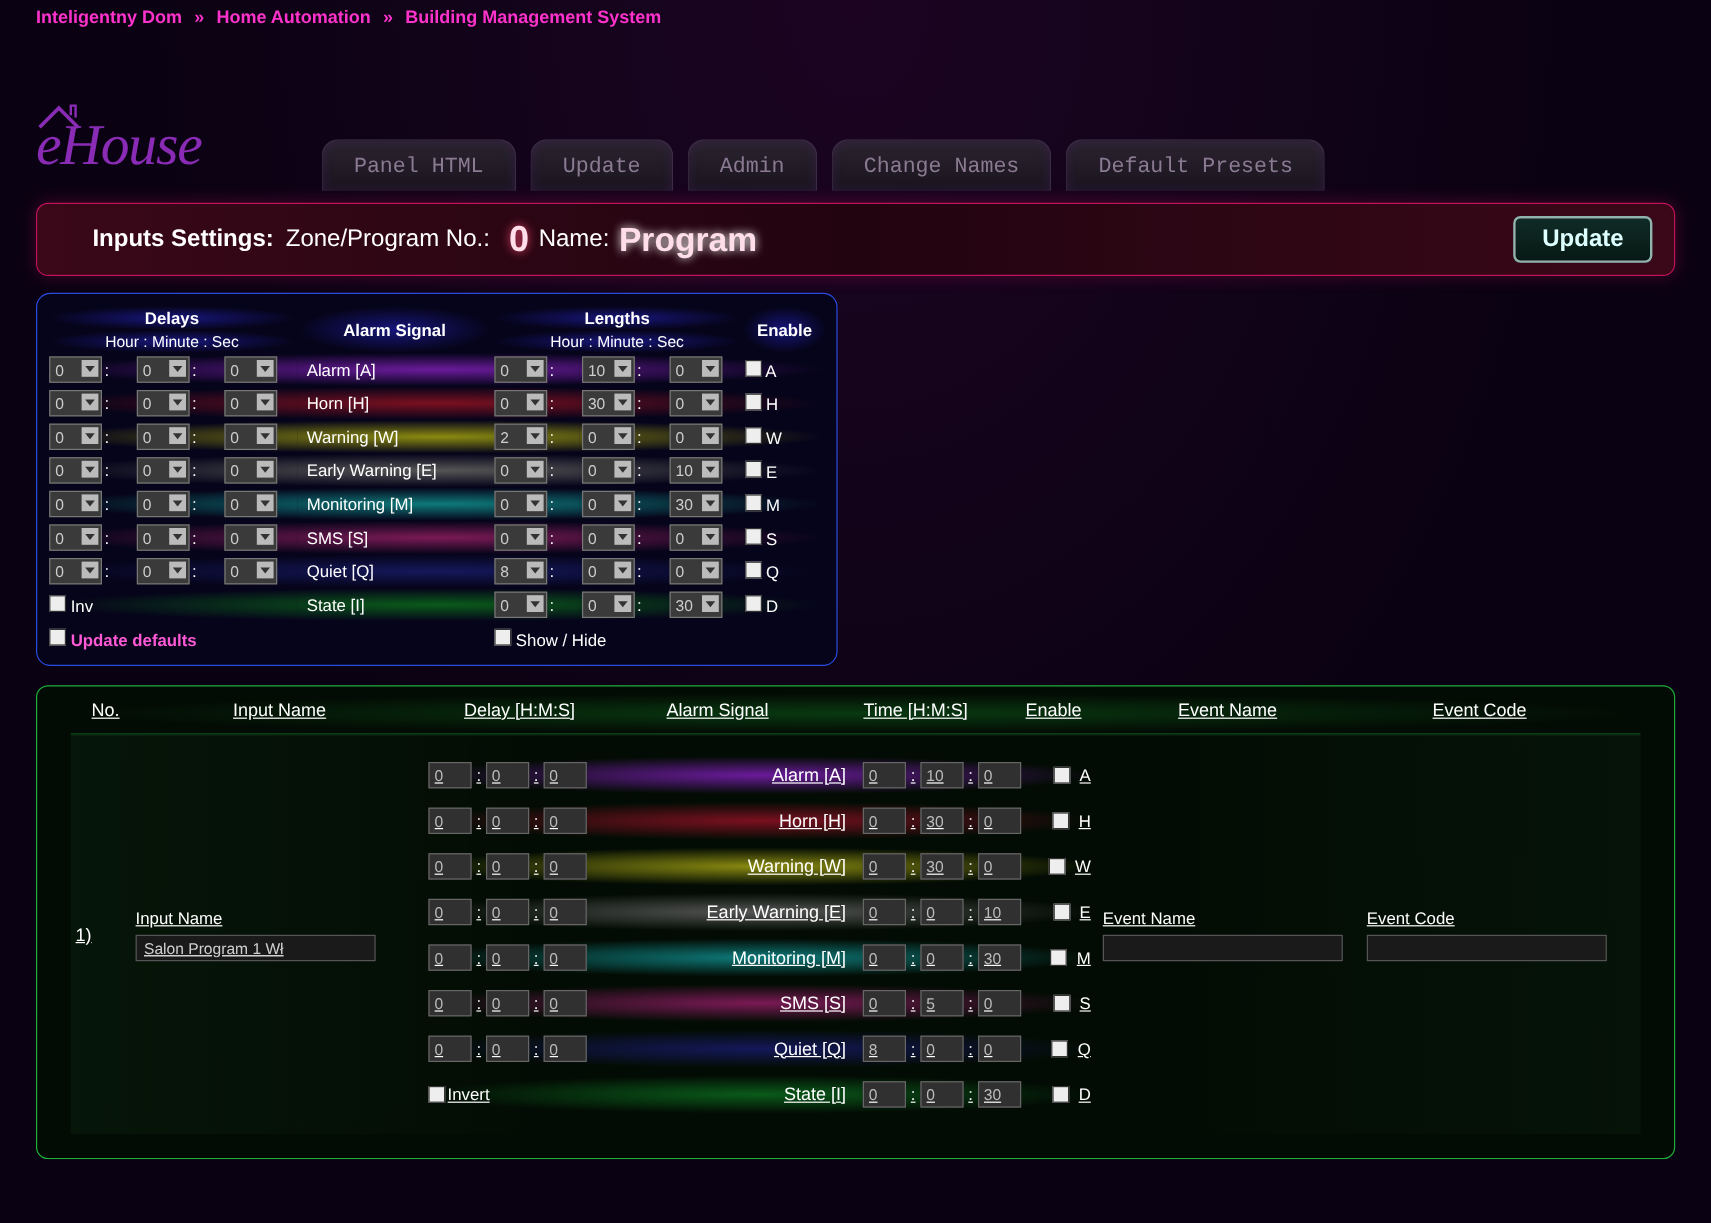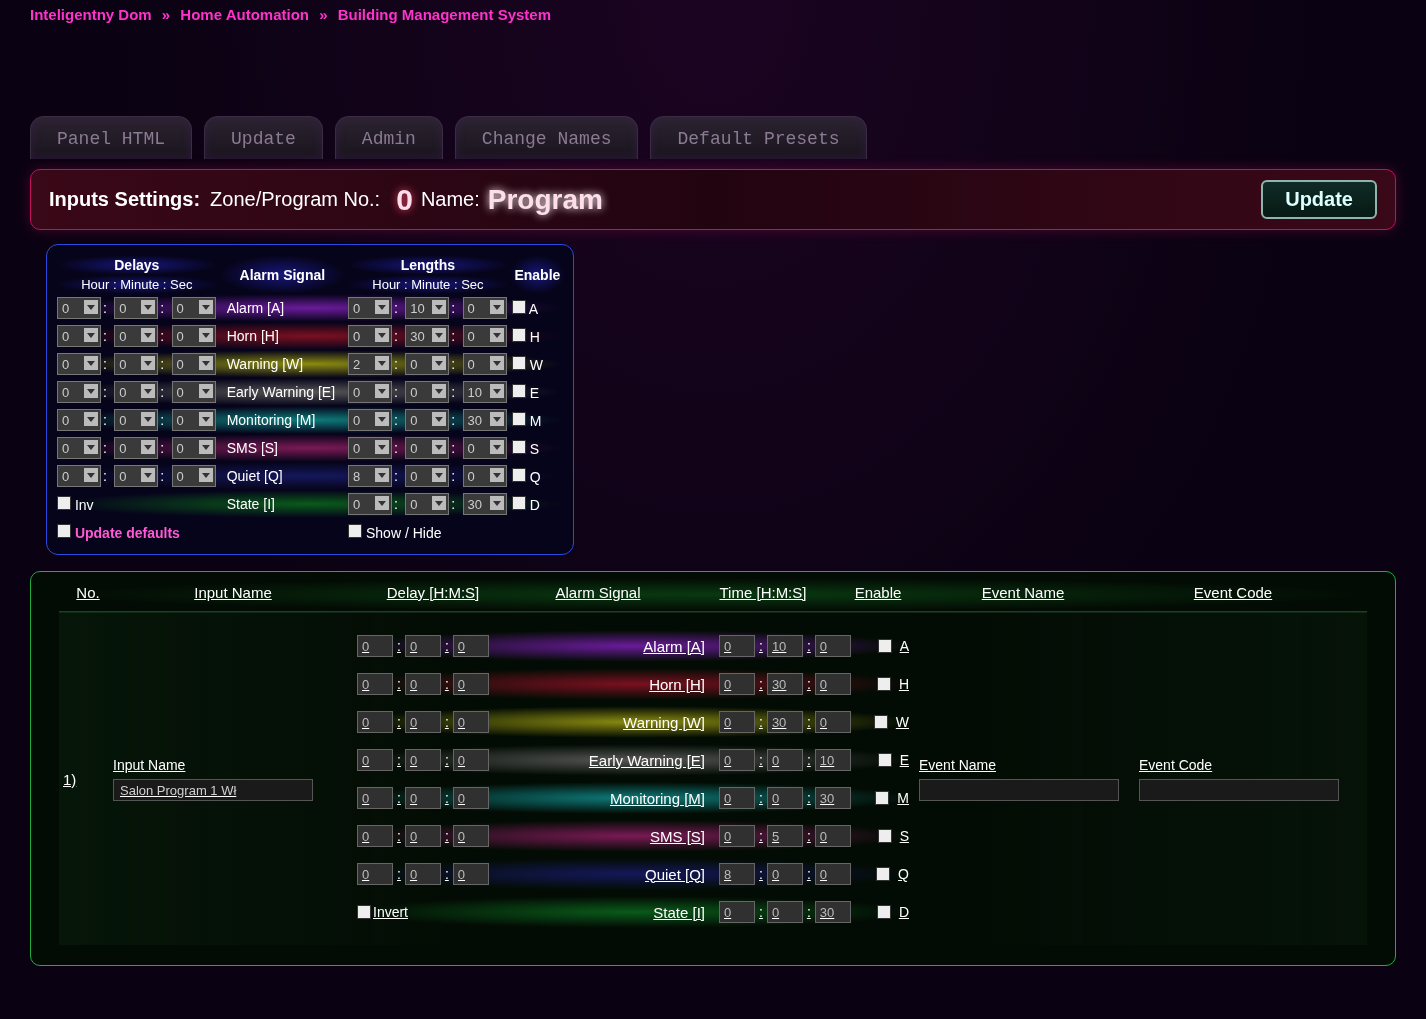--- a/index.html
+++ b/index.html
@@ -66,39 +66,39 @@
   .titlebar {
     margin: 10px 30px 14px;
     background: linear-gradient(90deg, #3a0818 0%, #220410 50%, #3a0818 100%);
     border: 1px solid #c1125a;
     border-radius: 10px;
     padding: 10px 18px;
     display: flex;
     align-items: center;
     box-shadow: 0 0 14px rgba(200,20,90,0.3);
   }
-  .titlebar .lbl { font-size: 20px; font-weight: bold; margin-right: 10px; }
+  .titlebar .lbl { font-size: 20px; font-weight: bold; margin-right: 10px; margin-left: 28px; }
   .titlebar .txt { font-size: 20px; margin-right: 8px; }
   .titlebar .zone { font-size: 30px; font-weight: bold; color: #ffdde9; text-shadow: 0 0 8px rgba(255,80,120,0.9); margin: 0 8px; }
   .titlebar .name { font-size: 28px; font-weight: bold; color: #ffdde9; text-shadow: 0 0 8px #fff; }
   .update-btn {
     margin-left: auto;
     background: linear-gradient(#0f2b26, #071914);
     border: 2px solid #8fb4ae;
     border-radius: 6px;
     padding: 6px 22px;
     color: #dff;
     font-size: 20px;
     font-weight: bold;
     cursor: pointer;
   }
   
   .topbox {
-    margin: 0 46px 16px;
-    width: 528px;
+    margin: 0 30px 16px;
+    width: 668px;
     border: 1px solid #2a4be0;
     border-radius: 12px;
     padding: 10px 8px;
     background: #06041a;
   }
   .topbox table { width: 100%; border-collapse: collapse; }
   .topbox th {
     font-weight: bold; text-align: center; font-size: 14px; padding: 2px 4px;
     background: radial-gradient(ellipse at center, rgba(40,40,220,0.5), transparent 70%);
   }
@@ -226,20 +226,27 @@
 
   <div class="breadcrumbs">
     <a>Inteligentny Dom</a>
     <span class="sep">»</span>
     <a>Home Automation</a>
     <span class="sep">»</span>
     <a>Building Management System</a>
   </div>
 
   <div class="header">
+    <div class="logo">
+      <svg width="50" height="40">
+        <path d="M8 22 L24 6 L40 22" stroke="#8a2bb5" stroke-width="3" fill="none"></path>
+        <path d="M34 12 L34 4 L38 4 L38 14" stroke="#8a2bb5" stroke-width="2" fill="none"></path>
+      </svg>
+      <span>eHouse</span>
+    </div>
     <div class="tabs" id="tabs">
         <div class="tab">Panel HTML</div>
         <div class="tab">Update</div>
         <div class="tab">Admin</div>
         <div class="tab">Change Names</div>
         <div class="tab">Default Presets</div>
       </div>
   </div>
 
   <div class="titlebar">

